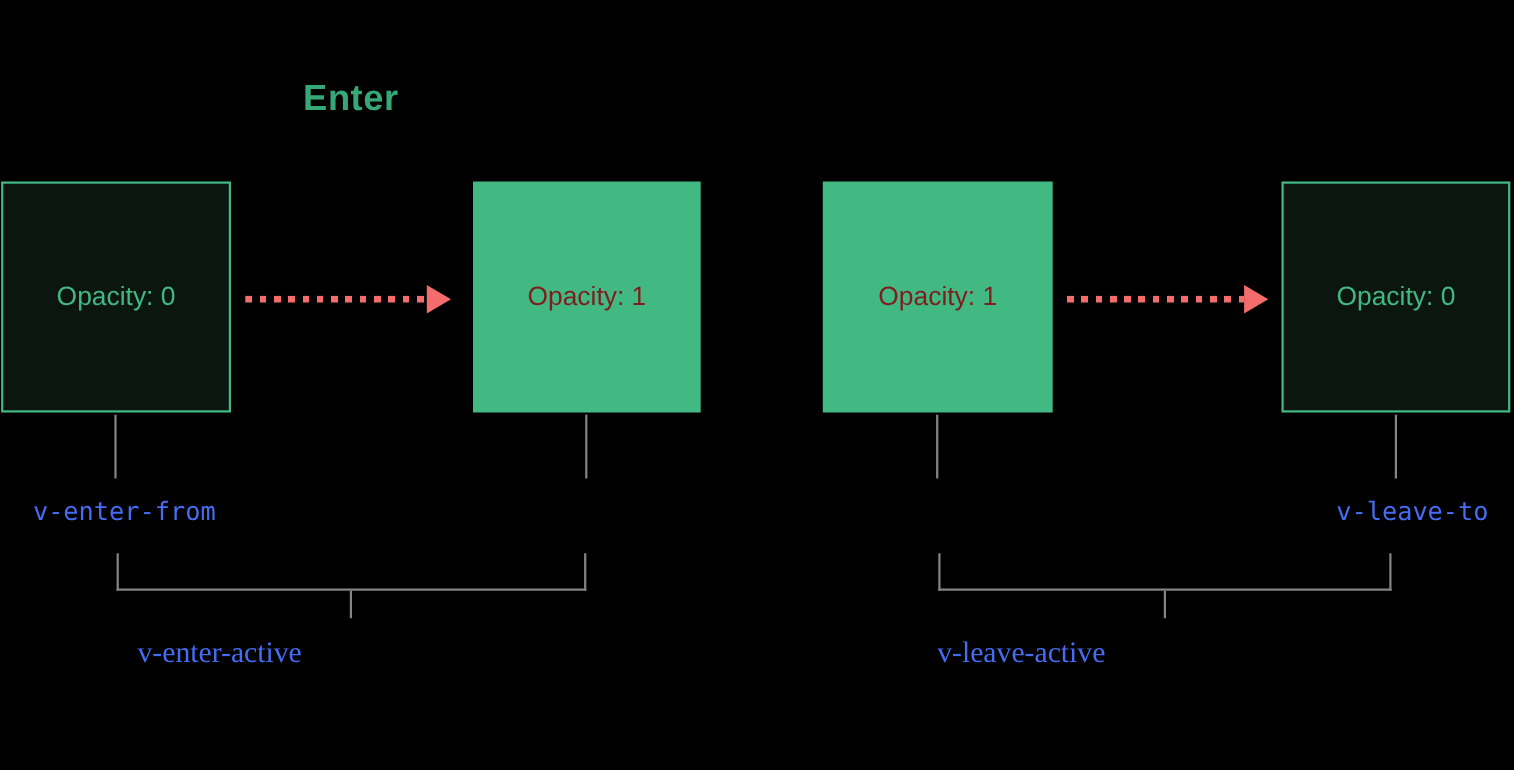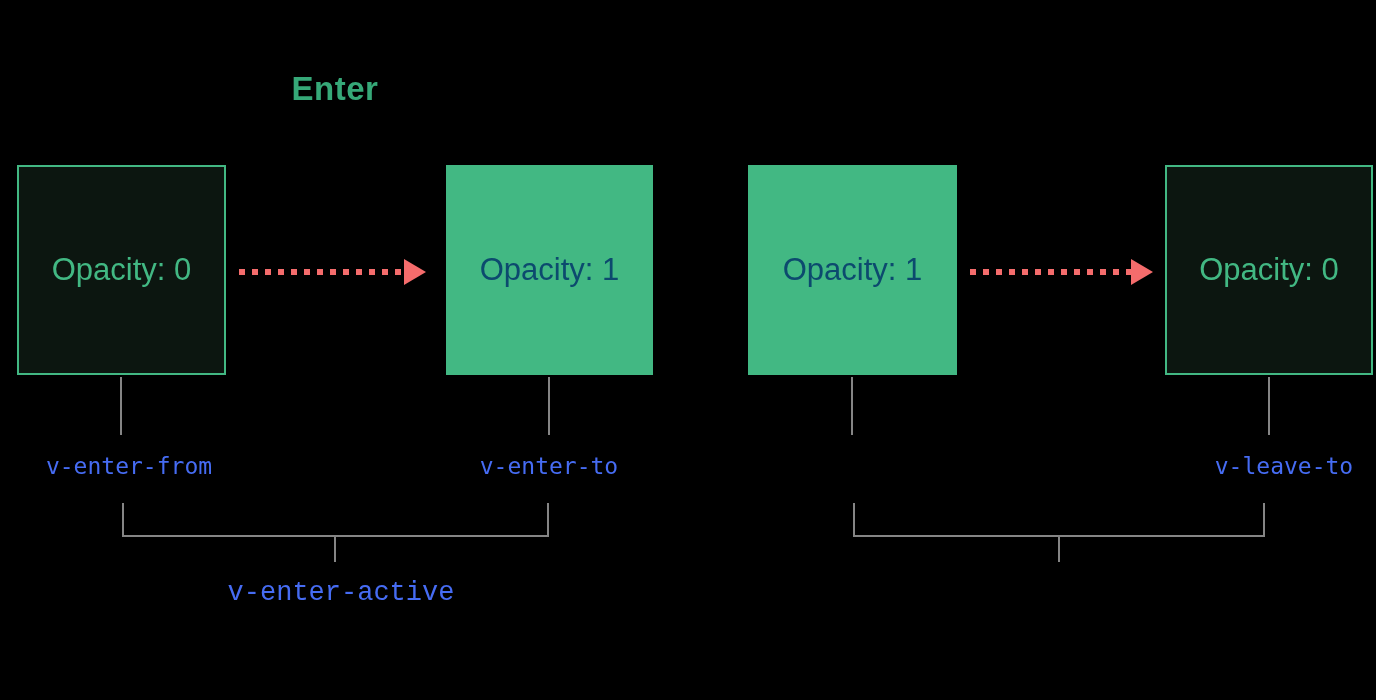--- a/index.html
+++ b/index.html
@@ -4,39 +4,39 @@
 <style>
   * { margin:0; padding:0; box-sizing:border-box; }
   html,body { width:1376px; height:700px; }
   body {
     background:var(--bg, #000);
     position:relative;
     overflow:hidden;
     font-family:"Liberation Sans", sans-serif;
   }
   .group { position:absolute; top:0; height:700px; }
-  .group-enter { left:16px; width:688px; }
+  .group-enter { left:0; width:688px; }
   .group-leave { left:688px; width:688px; }
 
   .section-title {
     position:absolute; top:70px; height:40px;
     text-align:center;
     font-size:33px; font-weight:700;
     color:var(--title-green, #36a878);
     letter-spacing:0.5px;
   }
   .group-enter .section-title { left:0; width:638px; }
   .group-leave .section-title { left:56px; width:632px; }
 
   .box {
     position:absolute; top:165px; height:210px;
     display:flex; align-items:center; justify-content:center;
-    font-size:31px;
+    font-size:24px;
   }
-  .box.solid { background:var(--green, #42b883); color:#0c4a6e;align-items:center; }
+  .box.solid { background:var(--green, #42b883); color:#7f1d1d;align-items:center; }
   .box.faded {
     background:var(--dark-fill, #0c1610);
     border:2px solid var(--green, #42b883);
     color:var(--green, #42b883);
   }
   .group-enter .box-from { left:1px;   width:209px; }
   .group-enter .box-to   { left:430px; width:207px; }
   .group-leave .box-from { left:60px;  width:209px; }
   .group-leave .box-to   { left:477px; width:208px; }
 
@@ -90,22 +90,21 @@
 
   .bracket-stem {
     position:absolute; top:537px; width:2px; height:25px;
     background:var(--line-gray, #858585);
   }
   .group-enter .bracket-stem { left:318px; }
   .group-leave .bracket-stem { left:370px; }
 
   .label-active {
     position:absolute; top:578px; height:32px; width:400px;
-    text-align:center;
-    font-family:Liberation Mono, monospace;
+    font-family:Liberation Serif, serif;
     font-size:27px;
     color:var(--label-blue, #466cf3);
     white-space:nowrap;
   }
   .group-enter .label-active { left:125px; }
   .group-leave .label-active { left:164px; }
 </style>
 </head>
 <body>
 
@@ -120,21 +119,20 @@
   <div class="arrow-head"></div>
 
   <div class="box box-to solid">
     <span>Opacity: 1</span>
   </div>
 
   <div class="connector connector-from"></div>
   <div class="connector connector-to"></div>
 
   <div class="class-label label-from">v-enter-from</div>
-  <div class="class-label label-to">v-enter-to</div>
 
   <div class="bracket"></div>
   <div class="bracket-stem"></div>
 
   <div class="label-active">v-enter-active</div>
 </section>
 
 <section class="group group-leave">
 
   <div class="box box-from solid">
@@ -149,13 +147,14 @@
   </div>
 
   <div class="connector connector-from"></div>
   <div class="connector connector-to"></div>
 
   <div class="class-label label-to">v-leave-to</div>
 
   <div class="bracket"></div>
   <div class="bracket-stem"></div>
 
+  <div class="label-active">v-leave-active</div>
 </section>
 
 </body></html>

